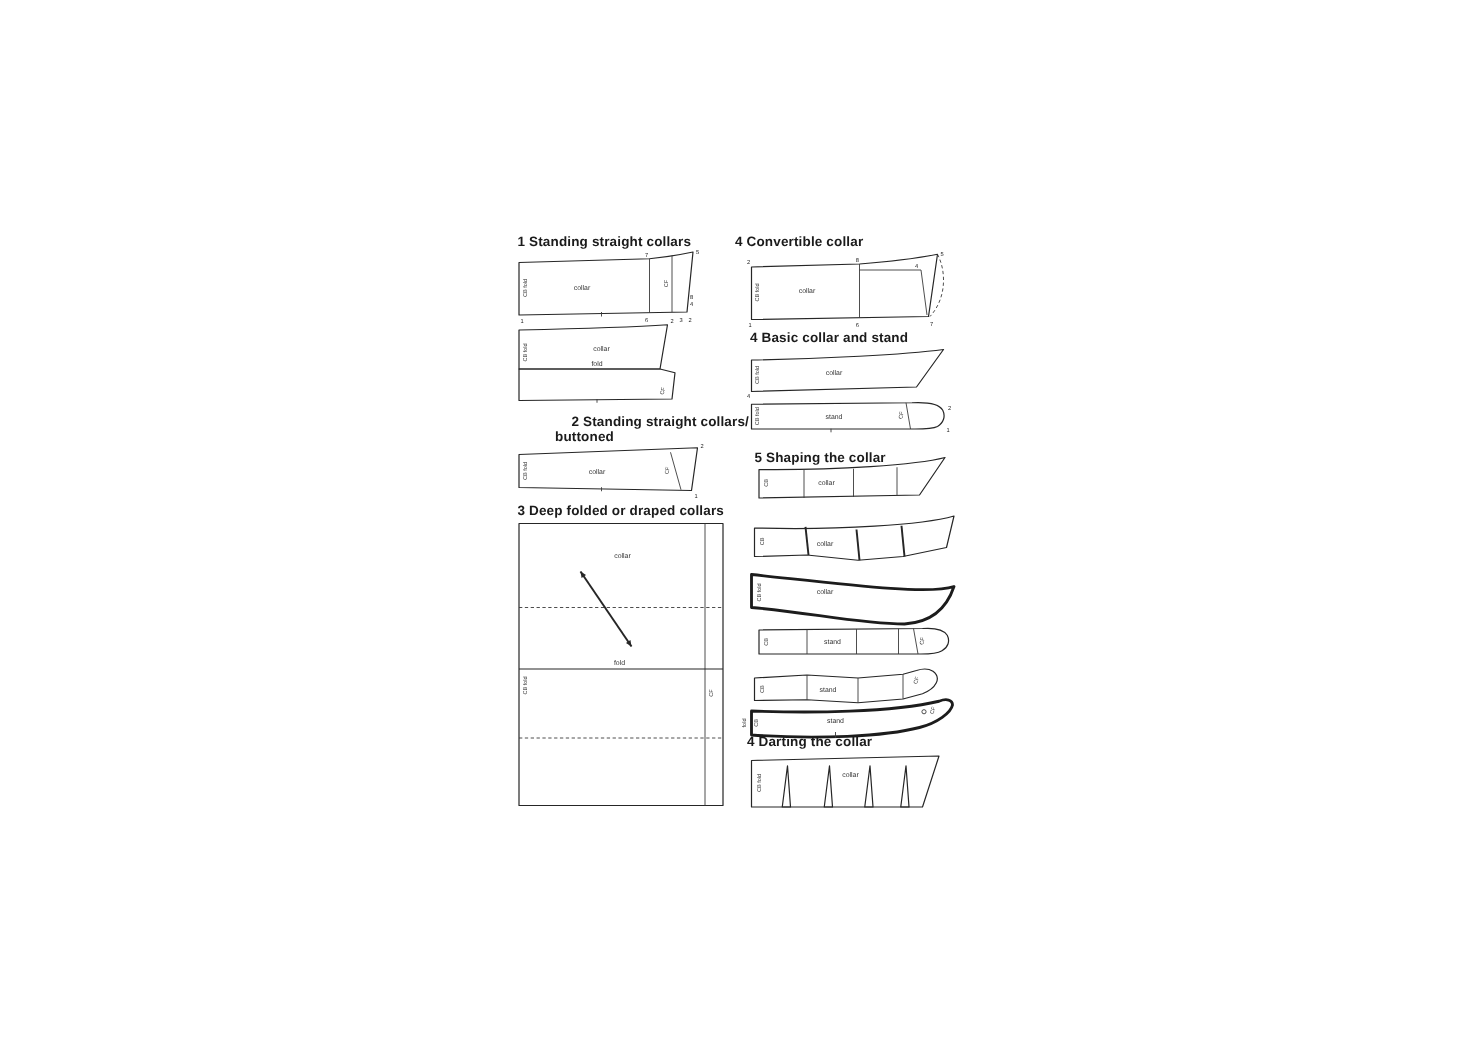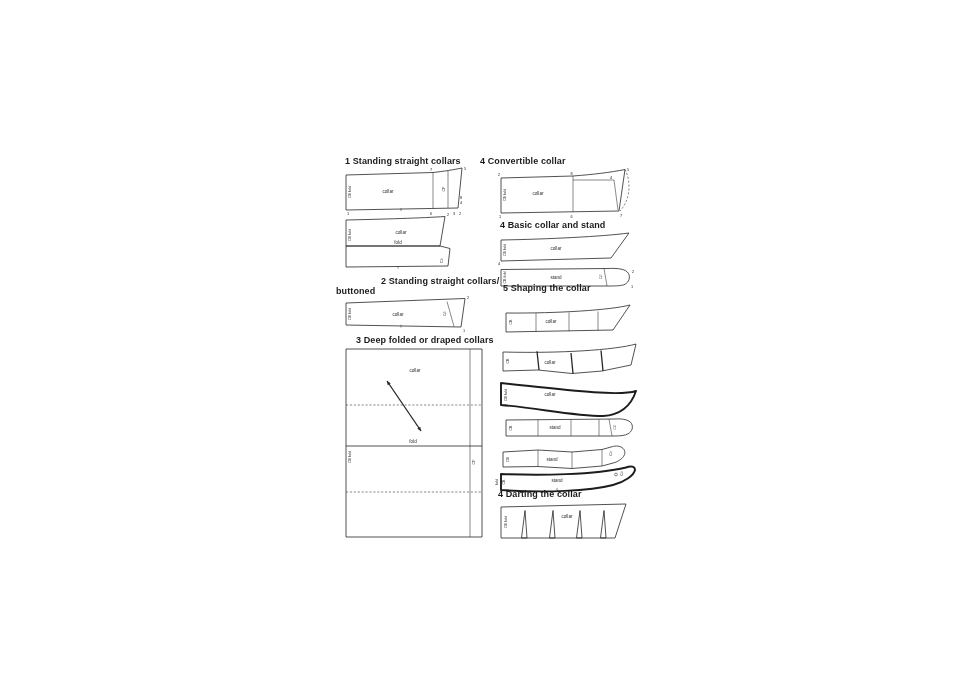--- a/index.html
+++ b/index.html
@@ -53,51 +53,51 @@
     <path class="ln" d="M3,35 L3,56 L105,55 L107,37.5 L97,35 Z"></path>
     <line class="ln-thin" x1="55" y1="55" x2="55" y2="57.5"></line>
     <text class="lbl mid" x="58" y="23">collar</text>
     <text class="lbl mid" x="55" y="33">fold</text>
     <text class="sm mid" transform="rotate(-90 8 24)" x="8" y="24">CB fold</text>
     <text class="sm mid" transform="rotate(-75 100 50)" x="100" y="50">CF</text>
     <text class="dg" x="104" y="4.5">2</text>
   </svg>
 
   <div class="hd" style="left:345px; top:276px;margin-left:36px;">2 Standing straight collars/</div>
-  <div class="hd" style="left:336px; top:286px;">buttoned</div>
+  <div class="hd" style="left:370px; top:286px;">buttoned</div>
 
   <svg style="left:343px; top:295px;" width="130" height="38" viewBox="0 0 130 38">
     <path class="ln" d="M3,8 L122,3.5 L118,32 L3,30 Z"></path>
     <line class="ln-thin" x1="104" y1="6.5" x2="111" y2="31.5"></line>
     <line class="ln-thin" x1="58" y1="29.8" x2="58" y2="32.5"></line>
     <text class="lbl mid" x="55" y="21">collar</text>
     <text class="sm mid" transform="rotate(-90 8 19)" x="8" y="19">CB fold</text>
     <text class="sm mid" transform="rotate(-78 103 19)" x="103" y="19">CF</text>
     <text class="dg" x="124" y="3.5">2</text>
     <text class="dg" x="120" y="37">1</text>
   </svg>
 
-  <div class="hd" style="left:356px; top:335px;">3 Deep folded or draped collars</div>
+  <div class="hd" style="left:345px; top:335px;">3 Deep folded or draped collars</div>
 
   <svg style="left:343px; top:345px;" width="142" height="196" viewBox="0 0 142 196">
     <path class="ln" d="M3,4 L139,4 L139,192 L3,192 Z"></path>
     <line class="ln-thin" x1="127" y1="4" x2="127" y2="192"></line>
     <line class="ln-thin dash" x1="3" y1="60" x2="139" y2="60"></line>
     <line class="ln" x1="3" y1="101" x2="139" y2="101"></line>
     <line class="ln-thin dash" x1="3" y1="147" x2="139" y2="147"></line>
     <line class="ln-med" x1="44" y1="36" x2="78" y2="86"></line>
     <polygon class="fillink" points="78,86 74.3,83.7 77.3,81.7"></polygon>
     <polygon class="fillink" points="44,36 44.7,40.3 47.7,38.3"></polygon>
     <text class="lbl mid" x="72" y="27">collar</text>
     <text class="lbl mid" x="70" y="98">fold</text>
     <text class="sm mid" transform="rotate(-90 8 112)" x="8" y="112">CB fold</text>
     <text class="sm mid" transform="rotate(-90 132 117)" x="132" y="117">CF</text>
   </svg>
 
-  <div class="hd" style="left:480px; top:156px;">4 Convertible collar</div>
+  <div class="hd" style="left:490px; top:156px;">4 Convertible collar</div>
 
   <svg style="left:498px; top:167px;" width="140" height="54" viewBox="0 0 140 54">
     <path class="ln" d="M3,11 L75,9 C95,7.5 112,5.5 127,2.5 L121,44 L3,46 Z"></path>
     <line class="ln-thin" x1="75" y1="9" x2="75" y2="45"></line>
     <path class="ln-thin" d="M75,13 L116,13 L120,43"></path>
     <path class="ln-thin dash" d="M127,2.5 C133,14 133,32 122,44"></path>
     <text class="lbl mid" x="40" y="28">collar</text>
     <text class="sm mid" transform="rotate(-90 8 28)" x="8" y="28">CB fold</text>
     <text class="dg" x="0" y="9">2</text>
     <text class="dg" x="72.5" y="7.5">8</text>
@@ -121,21 +121,21 @@
     <path class="ln" d="M3,5.5 L110,4.5 C120,4 128,5 130.5,9.5 C132.5,13.5 131,18 127,20.3 C124,21.8 118,22 112,22 L3,22 Z"></path>
     <line class="ln-thin" x1="106" y1="4.5" x2="109" y2="22"></line>
     <line class="ln-thin" x1="56" y1="21.8" x2="56" y2="24.2"></line>
     <text class="lbl mid" x="58" y="15">stand</text>
     <text class="sm mid" transform="rotate(-90 8 13.5)" x="8" y="13.5">CB fold</text>
     <text class="sm mid" transform="rotate(-80 104 13)" x="104" y="13">CF</text>
     <text class="dg" x="134" y="9">2</text>
     <text class="dg" x="133" y="24">1</text>
   </svg>
 
-  <div class="hd" style="left:503px; top:283px;">5 Shaping the collar</div>
+  <div class="hd" style="left:503px; top:300px;">5 Shaping the collar</div>
 
   <svg style="left:503px; top:303px;" width="132" height="34" viewBox="0 0 132 34">
     <path class="ln" d="M3,10 L3,29 L110,27 L127,2 C108,7 55,10.5 3,10 Z"></path>
     <line class="ln-thin" x1="33" y1="10" x2="33" y2="29"></line>
     <line class="ln-thin" x1="66" y1="9.5" x2="66" y2="28.3"></line>
     <line class="ln-thin" x1="95" y1="8.5" x2="95" y2="27.6"></line>
     <text class="lbl mid" x="48" y="20">collar</text>
     <text class="sm mid" transform="rotate(-90 9 19)" x="9" y="19">CB</text>
   </svg>
 

